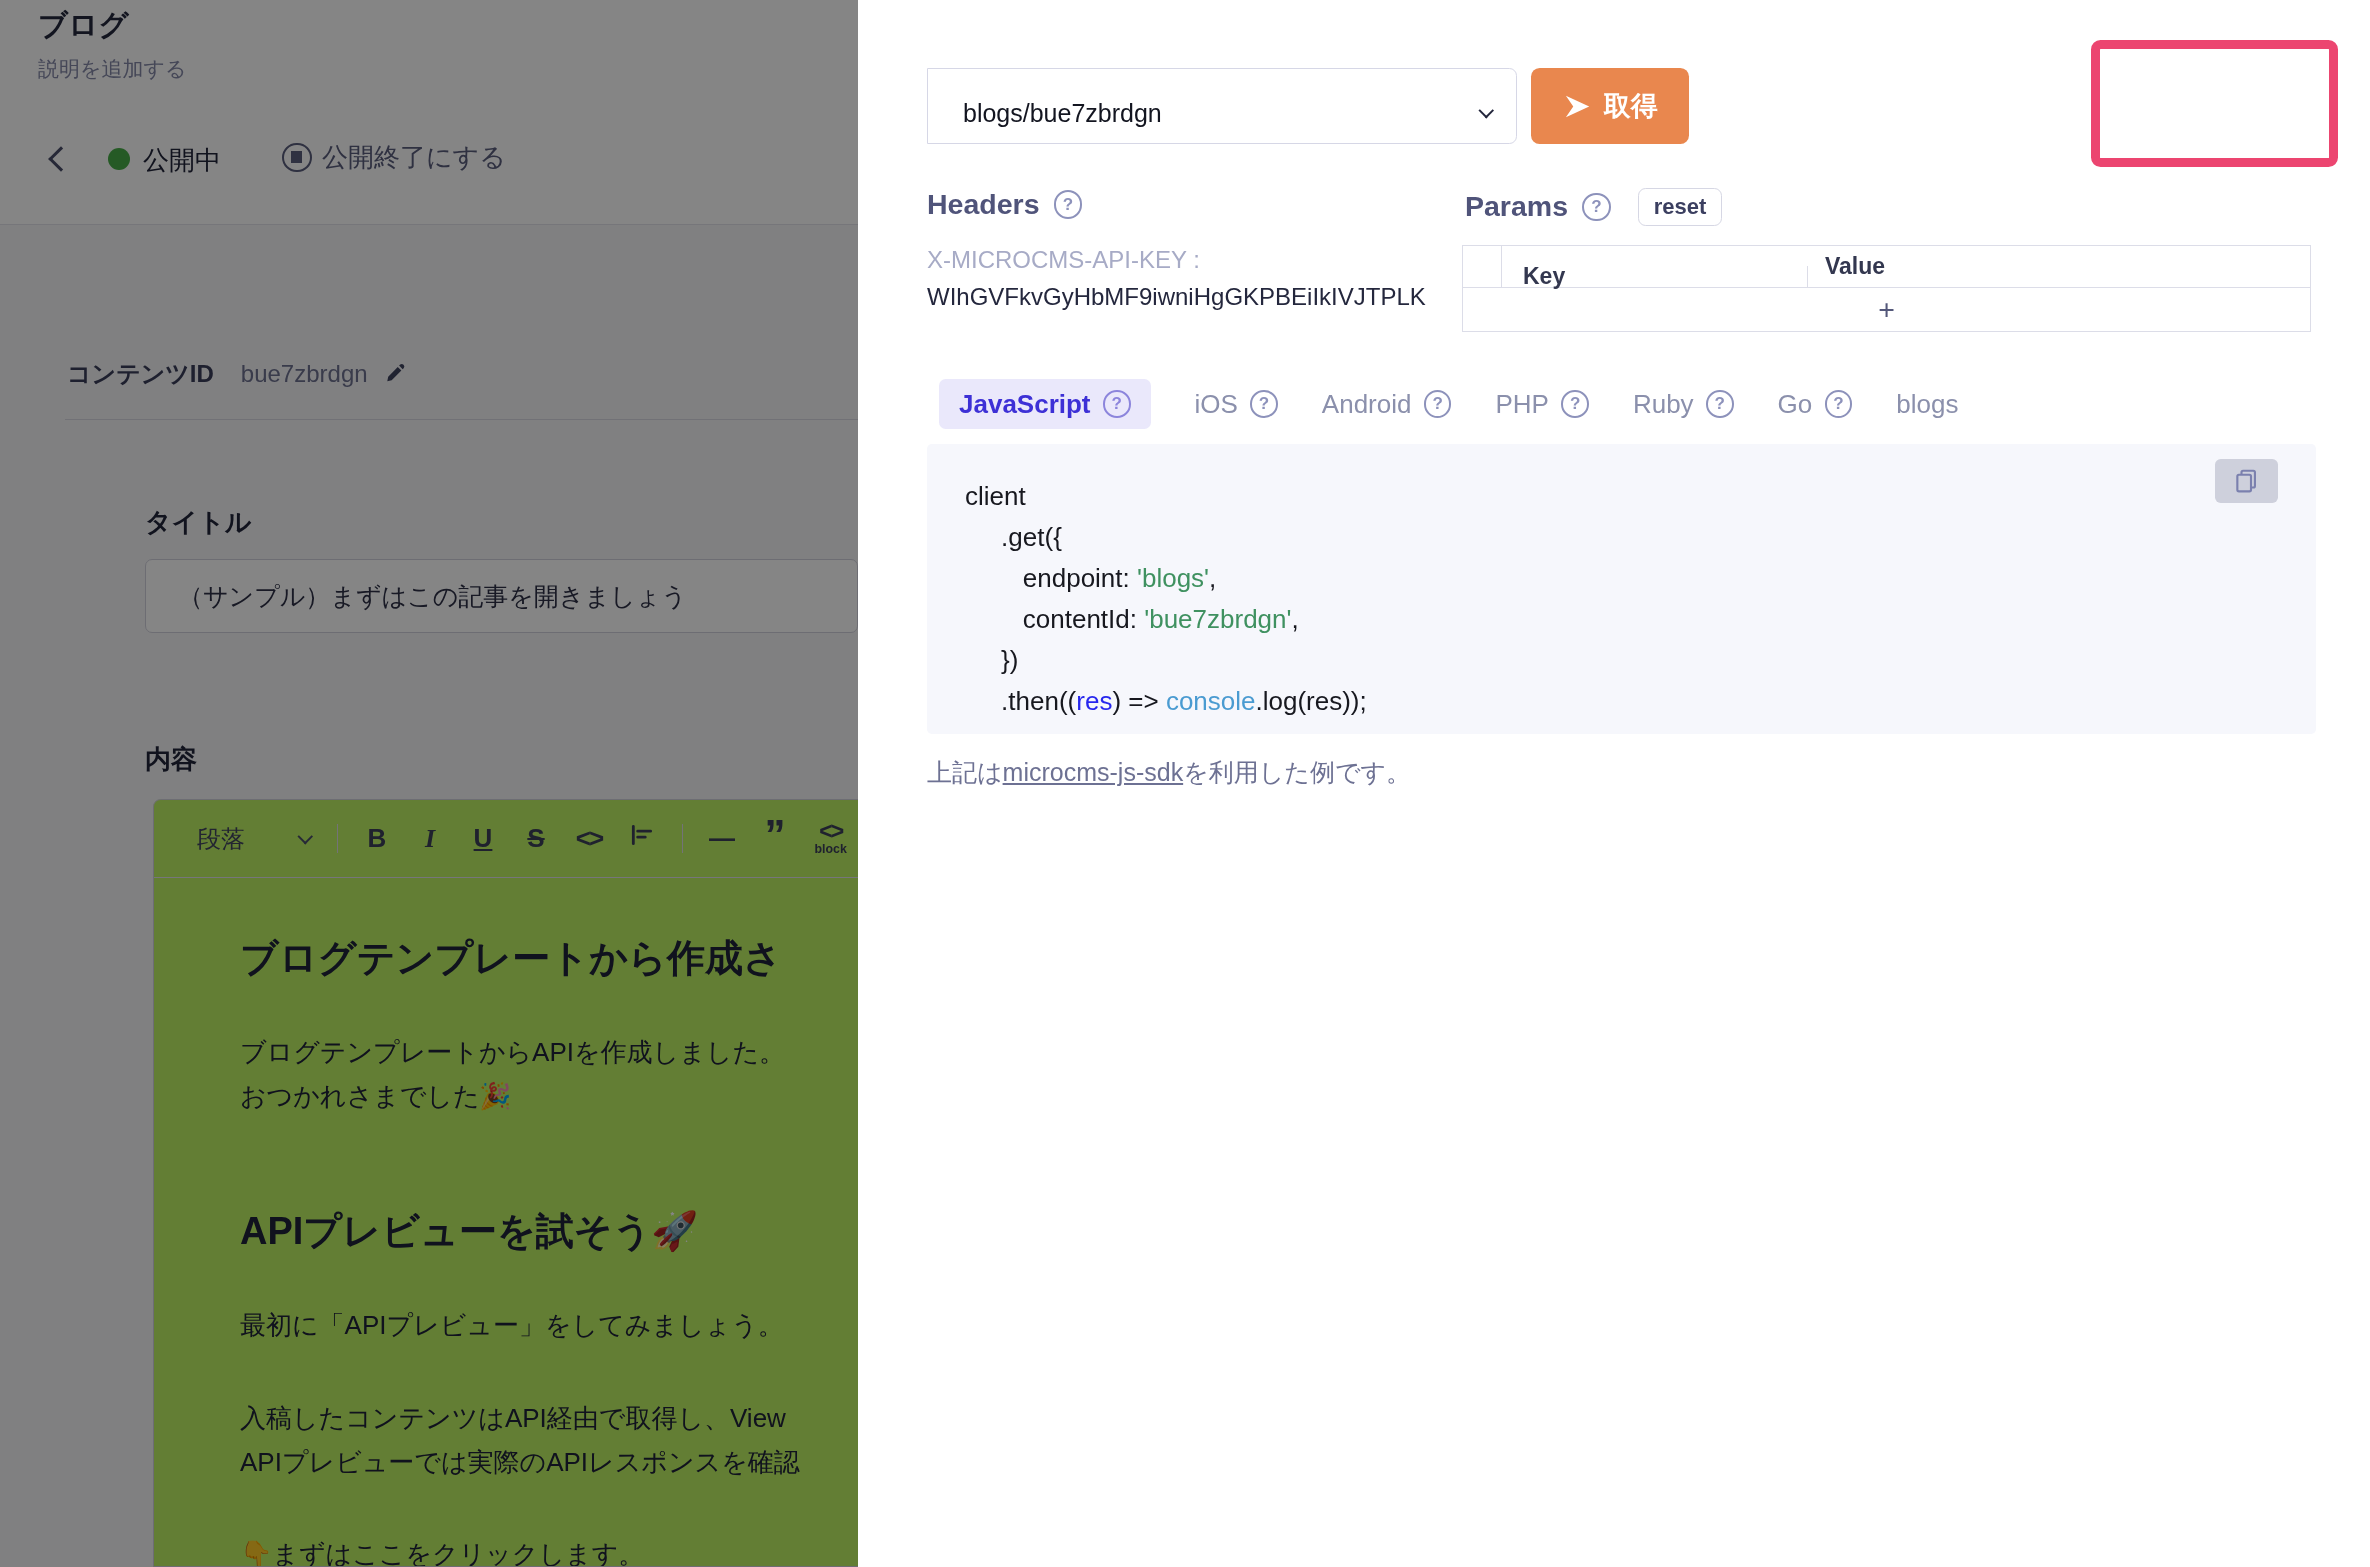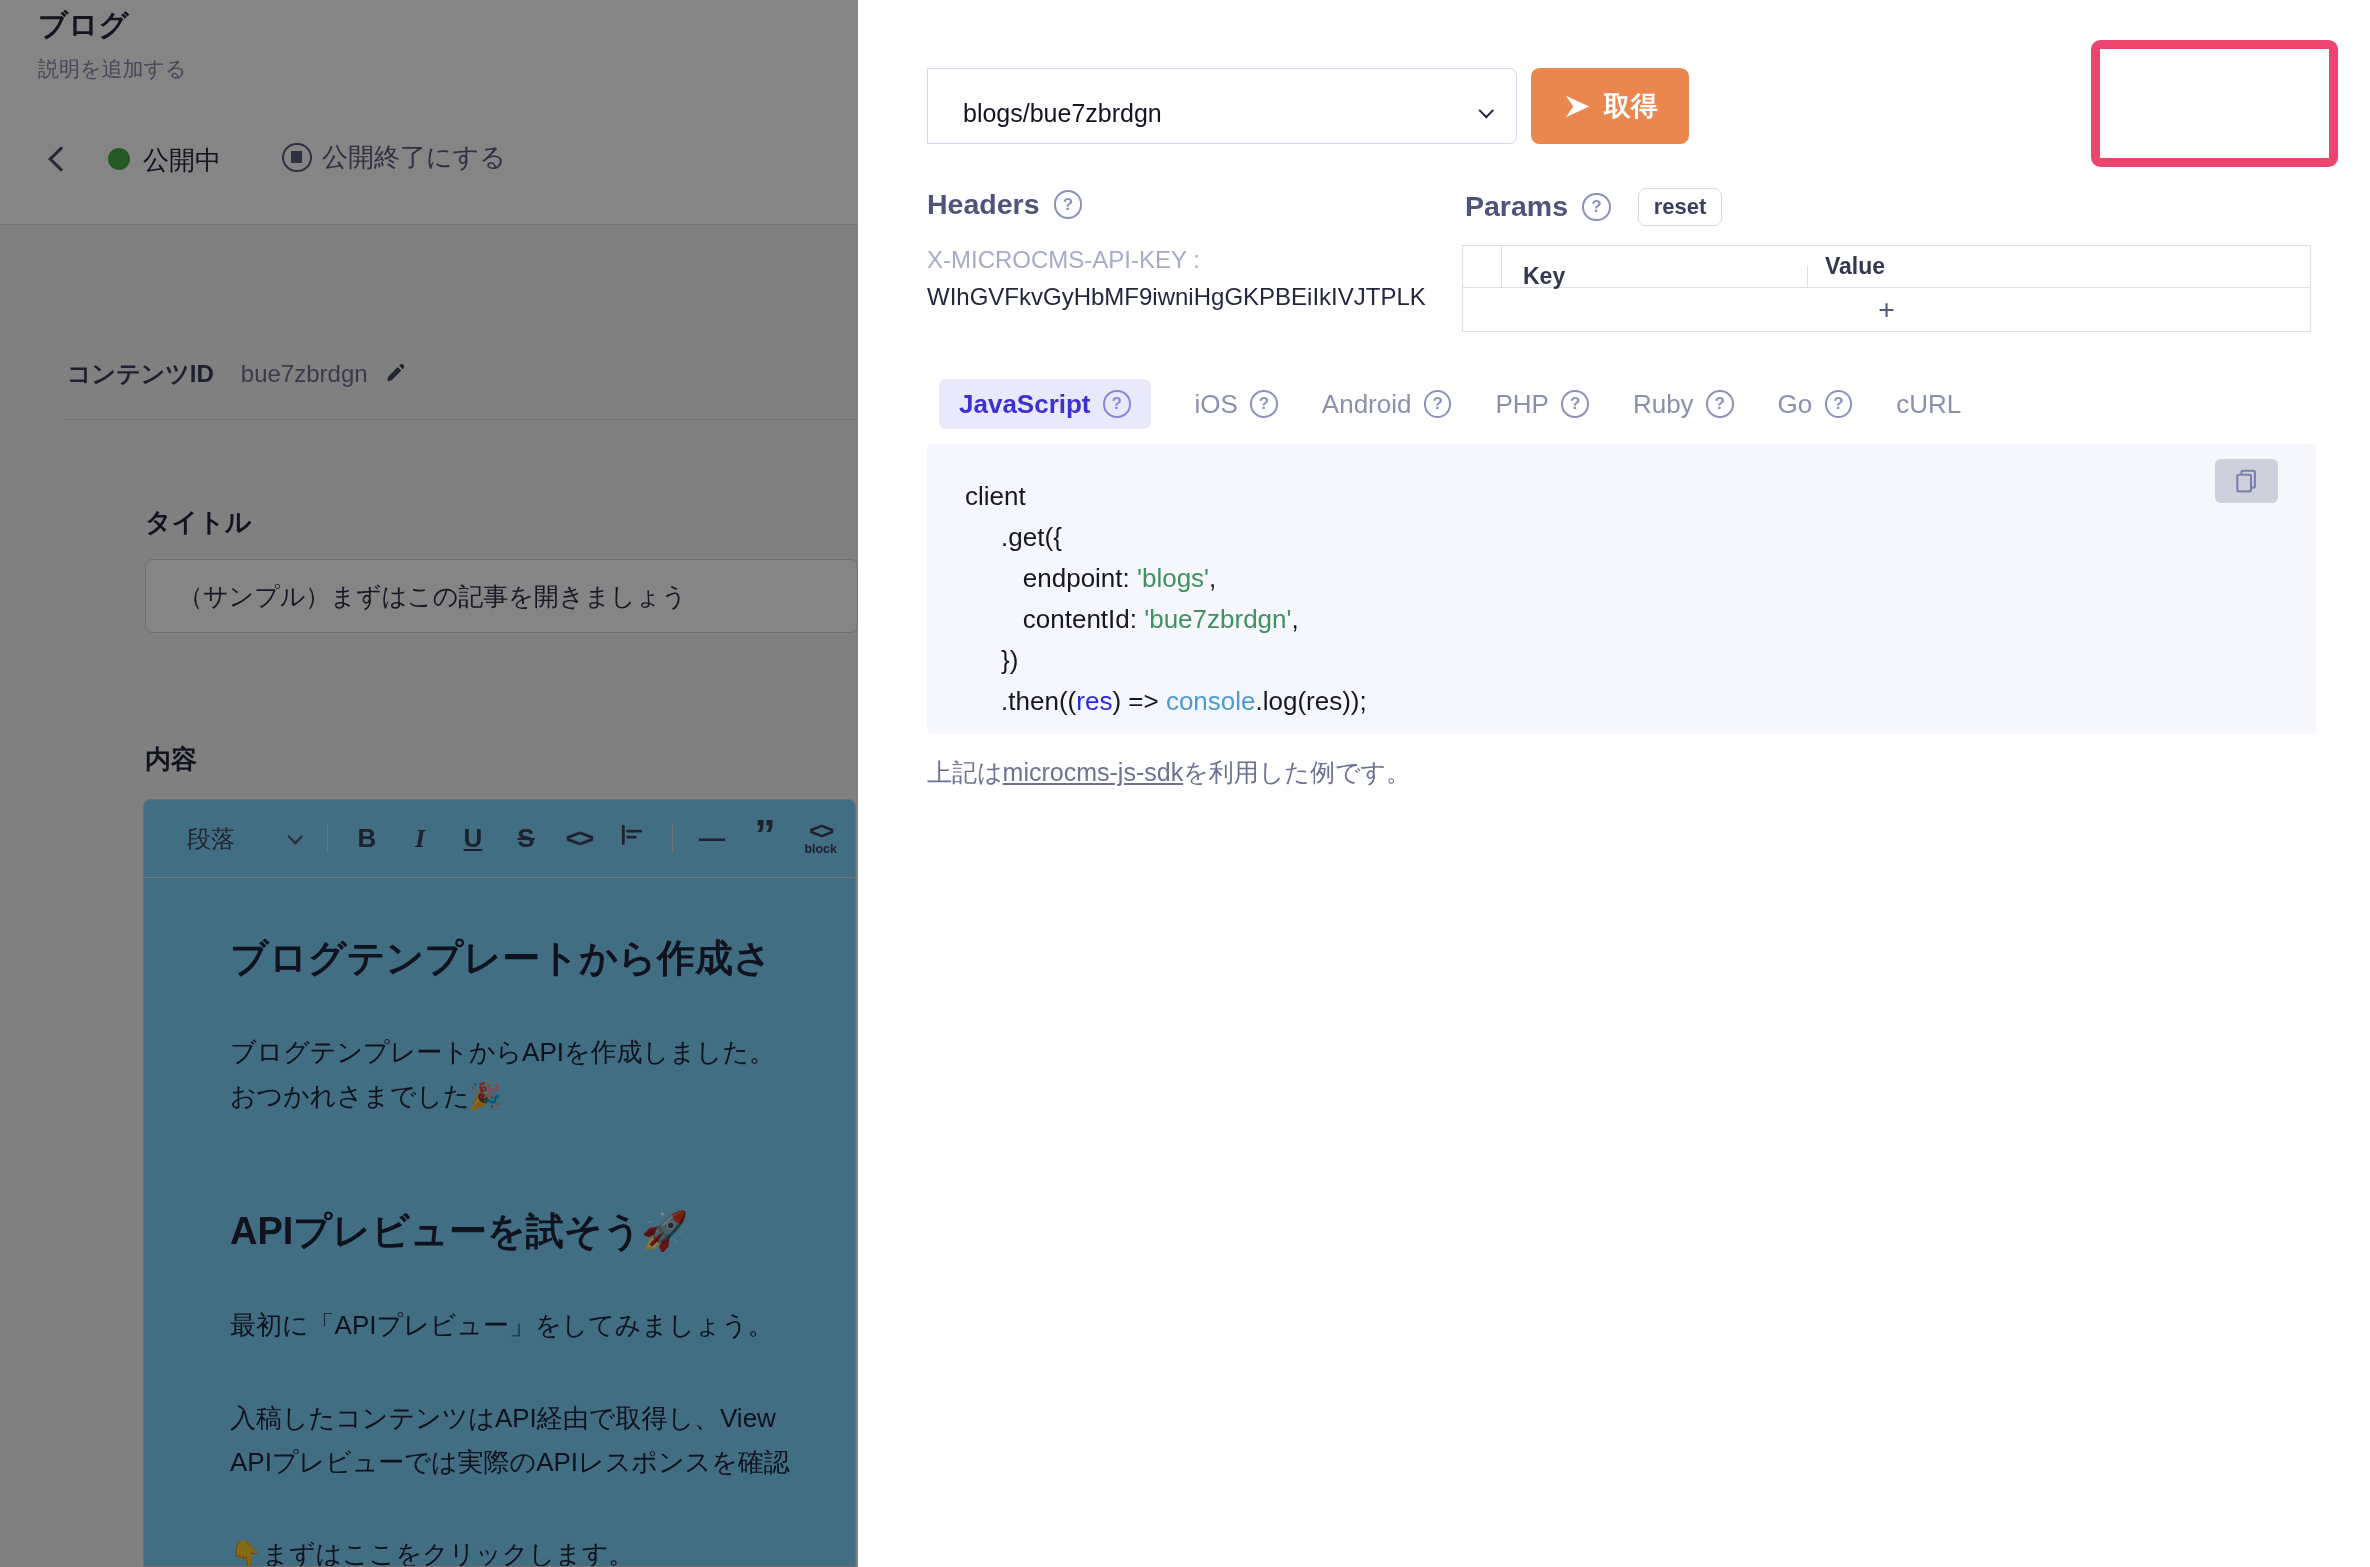--- a/index.html
+++ b/index.html
@@ -35,21 +35,21 @@
 
   .divider1 { position:absolute; left:65px; right:0; top:194px; height:1px; background:#d9d9e2; }
 
   .field-label { position:absolute; left:145px; font-size:26px; font-weight:bold; color:#22263a; }
   .title-label { top:280px; }
   .title-input { position:absolute; left:145px; top:334px; width:713px; height:74px; background:#fff;
                  border:1px solid #d2d2dd; border-radius:7px; font-size:25px; color:#2e3147;
                  padding:0 32px; font-family:"Liberation Sans", sans-serif; }
   .body-label { top:517px; }
 
-  .editor-card { position:absolute; left:143px; top:574px; width:713px; height:768px; background:#7dd3fc;
+  .editor-card { position:absolute; left:153px; top:574px; width:713px; height:768px; background:#bef264;
                  border:1px solid #d2d2dd; border-radius:7.6px 7.6px 0 0; overflow:hidden; }
   .editor-toolbar { height:78px; border-bottom:1px solid #e3e3eb; display:flex; align-items:center;
                     padding-left:43px; gap:26px; }
   .para-select { display:flex; align-items:center; gap:55px; font-size:24px; color:#41455f; cursor:pointer; }
   .chev-down-sm { width:10.5px; height:10.5px; border-right:2.9px solid #4a4e6a; border-bottom:2.9px solid #4a4e6a;
                   transform:rotate(45deg); margin-top:-4.8px; }
   .tb-sep { width:1px; height:28.5px; background:#dcdce5; }
   .tb-btn { min-width:27px; text-align:center; font-size:26px; font-weight:bold; color:#3c4059; cursor:pointer; }
   .tb-italic { font-style:italic; font-family:"Liberation Serif", serif; }
   .tb-underline { text-decoration:underline; }
@@ -279,21 +279,21 @@
     </div>
     <div class="tab">
       <span>Ruby</span>
       <span class="help">?</span>
     </div>
     <div class="tab">
       <span>Go</span>
       <span class="help">?</span>
     </div>
     <div class="tab">
-      <span>cURL</span>
+      <span>blogs</span>
     </div>
   </div>
 
   <div class="code-block">
     <button class="copy-btn">
       <svg width="28.5" height="28.5" viewBox="0 0 24 24">
         <path d="M8 6 V4.5 a1.3 1.3 0 0 1 1.3-1.3 H18 a1.3 1.3 0 0 1 1.3 1.3 V16 a1.3 1.3 0 0 1-1.3 1.3 H16.5" fill="none" stroke="#7b80ae" stroke-width="1.8"></path>
         <rect x="4.5" y="6.5" width="11.5" height="14" rx="1.3" fill="none" stroke="#7b80ae" stroke-width="1.8"></rect>
       </svg>
     </button>

